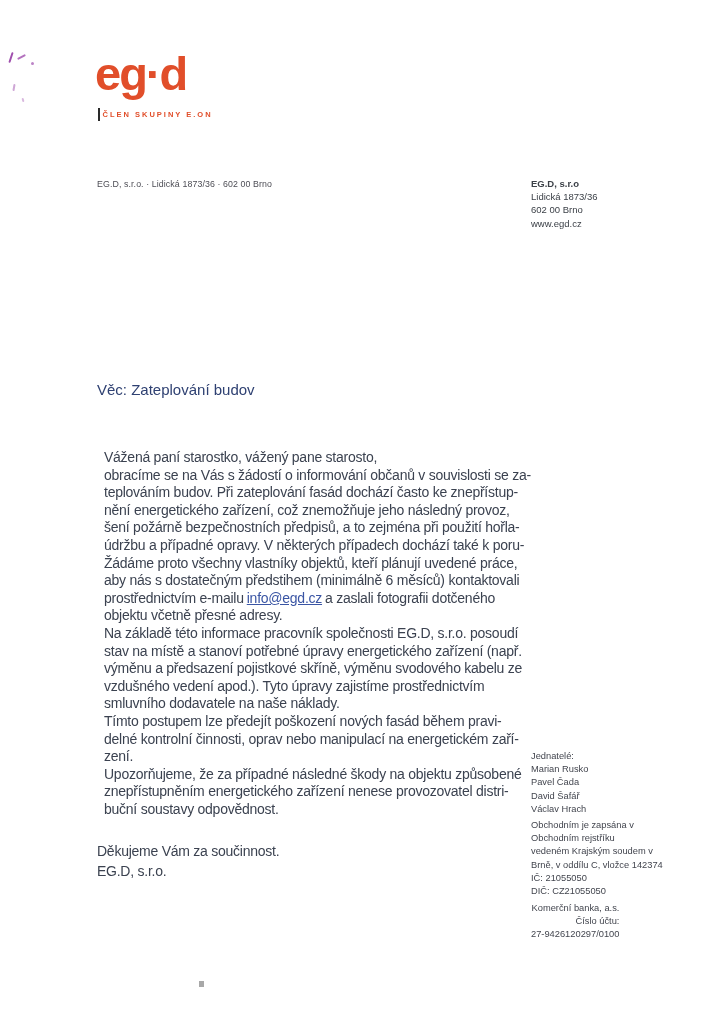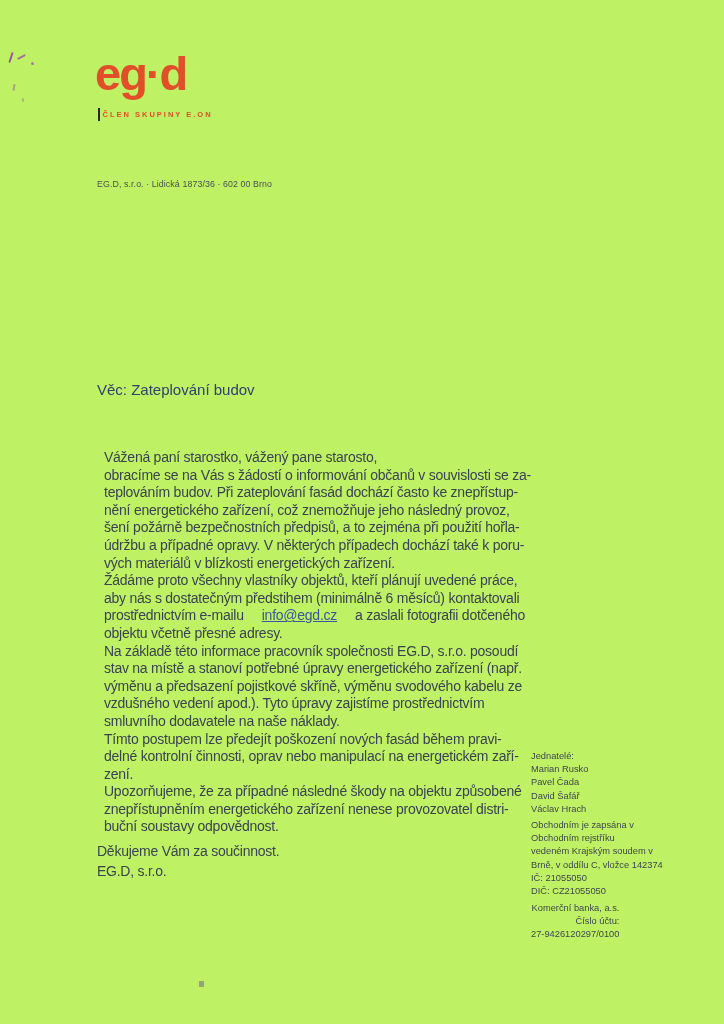--- a/index.html
+++ b/index.html
@@ -2,21 +2,21 @@
 <html><head>
 <meta charset="utf-8">
 <style>
   * { margin: 0; padding: 0; box-sizing: border-box; }
   html, body { background: #e8e8e8; }
   .page {
     position: relative;
     width: 724px;
     height: 1024px;
     margin: 0 auto;
-    background: #bef264;
+    background: #ffffff;
     overflow: hidden;
     font-family: "Liberation Sans", sans-serif;
     color: #3b4250;
   }
 
   
   .logo-text {
     position: absolute;
     left: 95px;
     top: 50px;
@@ -95,21 +95,21 @@
     top: 449px;
     font-size: 14px;
     letter-spacing: -0.25px;
     line-height: 17.6px;
     color: #3b4250;
   }
   .body-text div { white-space: nowrap; }
   .email-link {
     color: #3a55a4;
     text-decoration: underline;
-    margin: 0 18px;
+    margin: 0 3px;
     cursor: pointer;
   }
 
   
   .closing {
     position: absolute;
     left: 97px;
     top: 842px;
     font-size: 14px;
     letter-spacing: -0.25px;
@@ -143,32 +143,39 @@
   <div class="scribble scrib-5"></div>
 
   <div class="logo-text">eg·d</div>
   <div class="logo-tagline-wrap">
     <div class="logo-tagline-bar"></div>
     <div class="logo-tagline">ČLEN SKUPINY E.ON</div>
   </div>
 
   <div class="sender-line">EG.D, s.r.o. · Lidická 1873/36 · 602 00 Brno</div>
 
+  <div class="address-block">
+    <div class="addr-name">EG.D, s.r.o</div>
+    <div>
+        <div>Lidická 1873/36</div>
+        <div>602 00 Brno</div>
+        <div>www.egd.cz</div>
+      </div>
+  </div>
 
   <div class="subject">Věc: Zateplování budov</div>
 
   <div class="body-text">
     <div>
         <div>Vážená paní starostko, vážený pane starosto,</div>
         <div>obracíme se na Vás s žádostí o informování občanů v souvislosti se za-</div>
         <div>teplováním budov. Při zateplování fasád dochází často ke znepřístup-</div>
         <div>nění energetického zařízení, což znemožňuje jeho následný provoz,</div>
         <div>šení požárně bezpečnostních předpisů, a to zejména při použití hořla-</div>
         <div>údržbu a případné opravy. V některých případech dochází také k poru-</div>
-        <div>vých materiálů v blízkosti energetických zařízení.</div>
         <div>Žádáme proto všechny vlastníky objektů, kteří plánují uvedené práce,</div>
         <div>aby nás s dostatečným předstihem (minimálně 6 měsíců) kontaktovali</div>
       </div>
     <div>
       <span>prostřednictvím e-mailu</span><a class="email-link">info@egd.cz</a><span>a zaslali fotografii dotčeného</span>
     </div>
     <div>
         <div>objektu včetně přesné adresy.</div>
         <div>Na základě této informace pracovník společnosti EG.D, s.r.o. posoudí</div>
         <div>stav na místě a stanoví potřebné úpravy energetického zařízení (např.</div>

